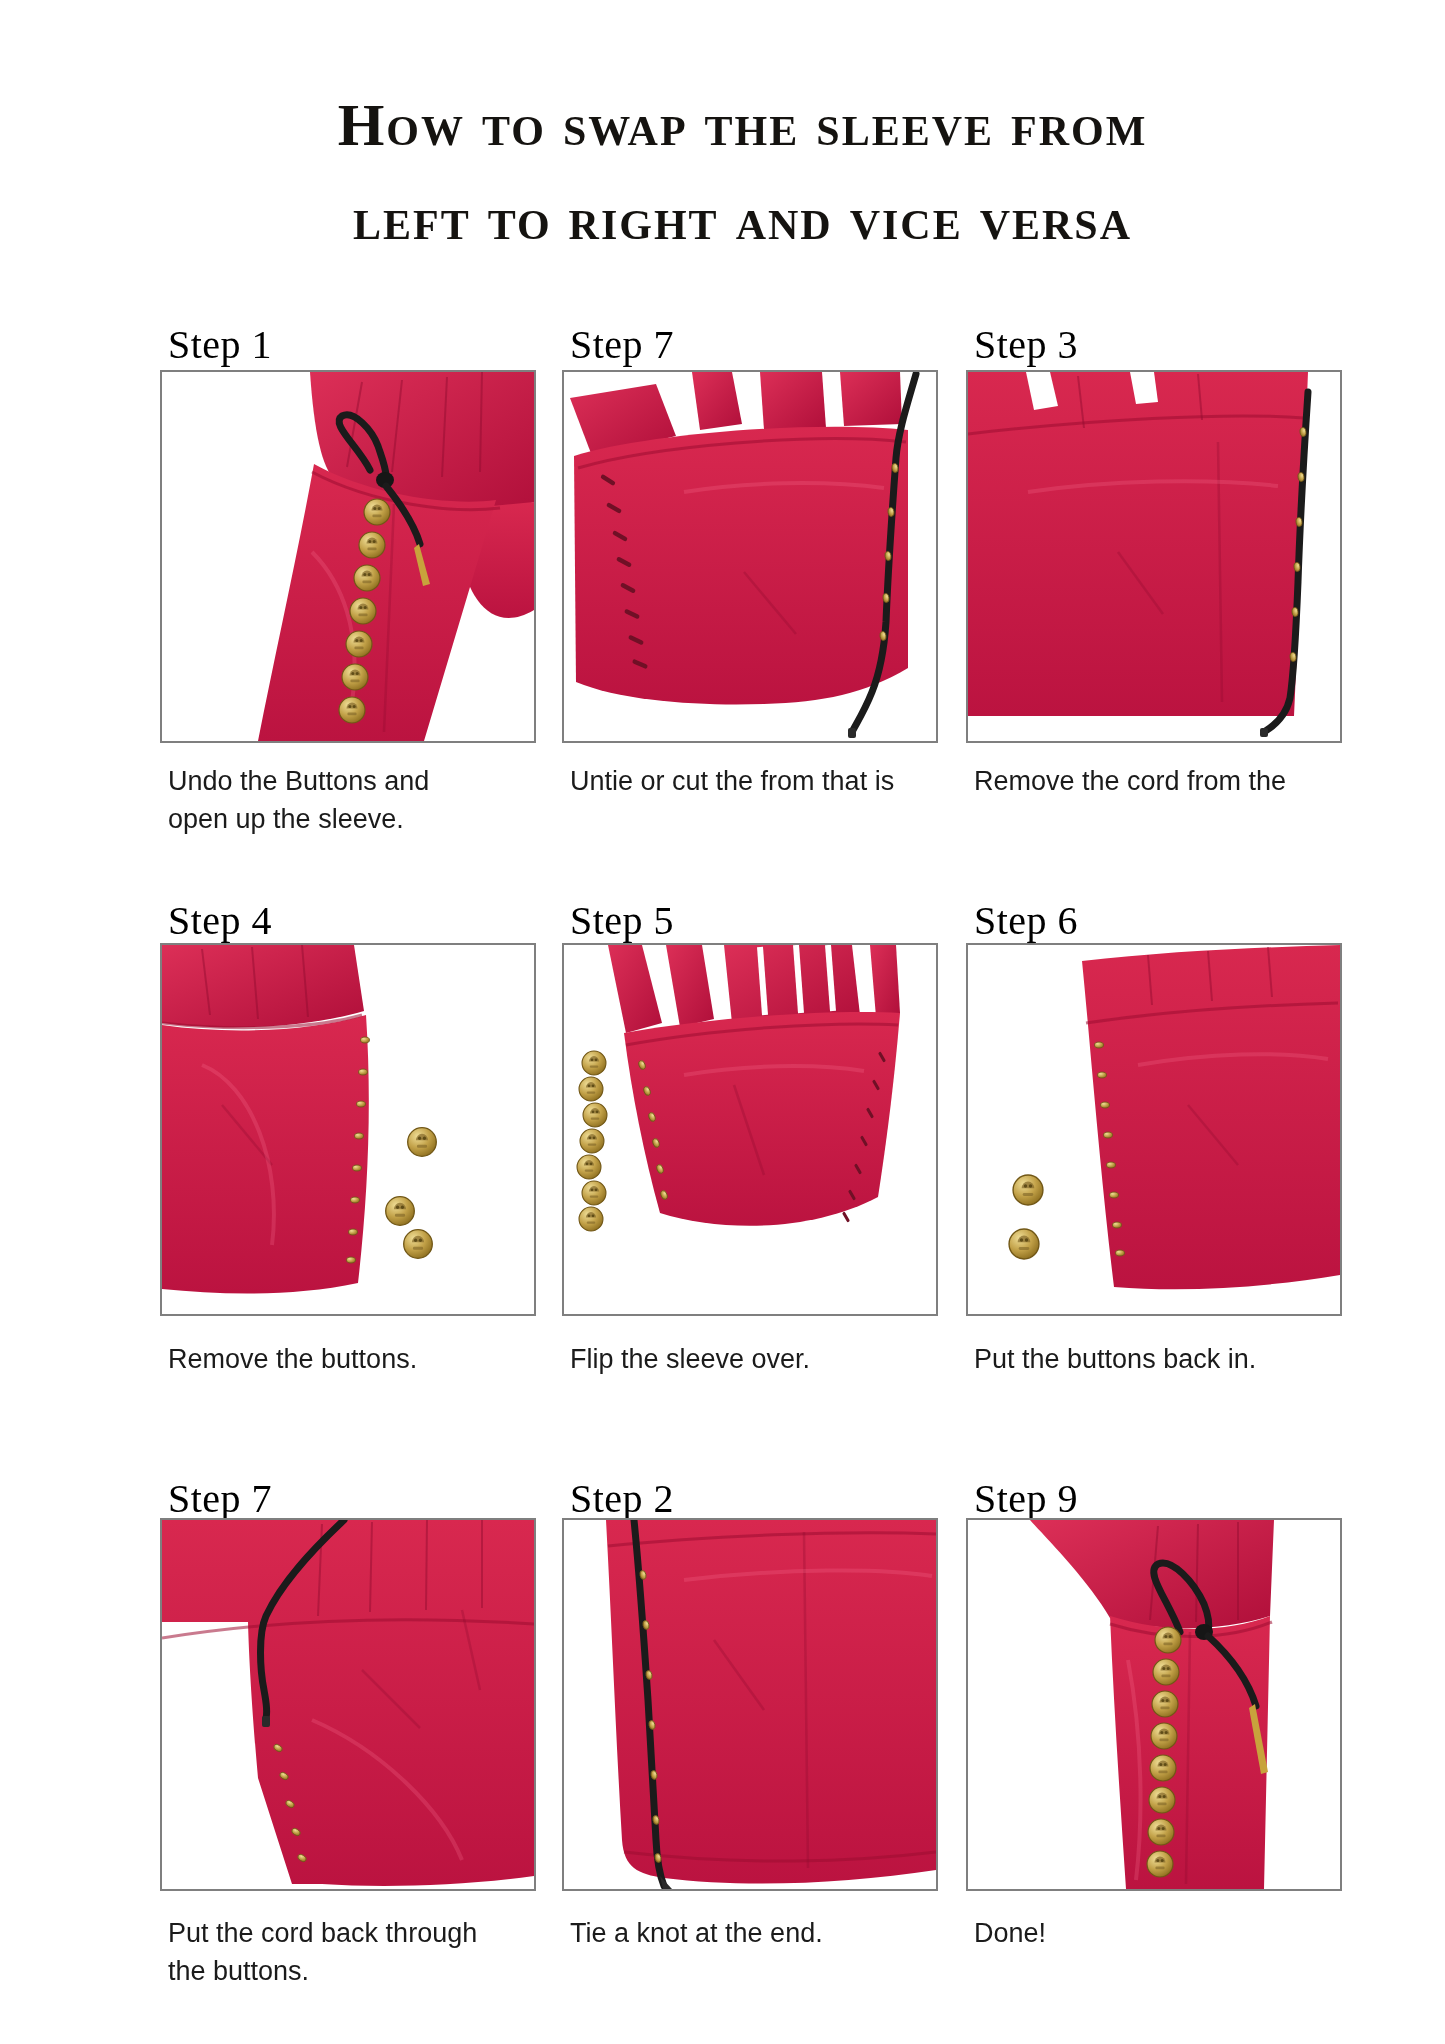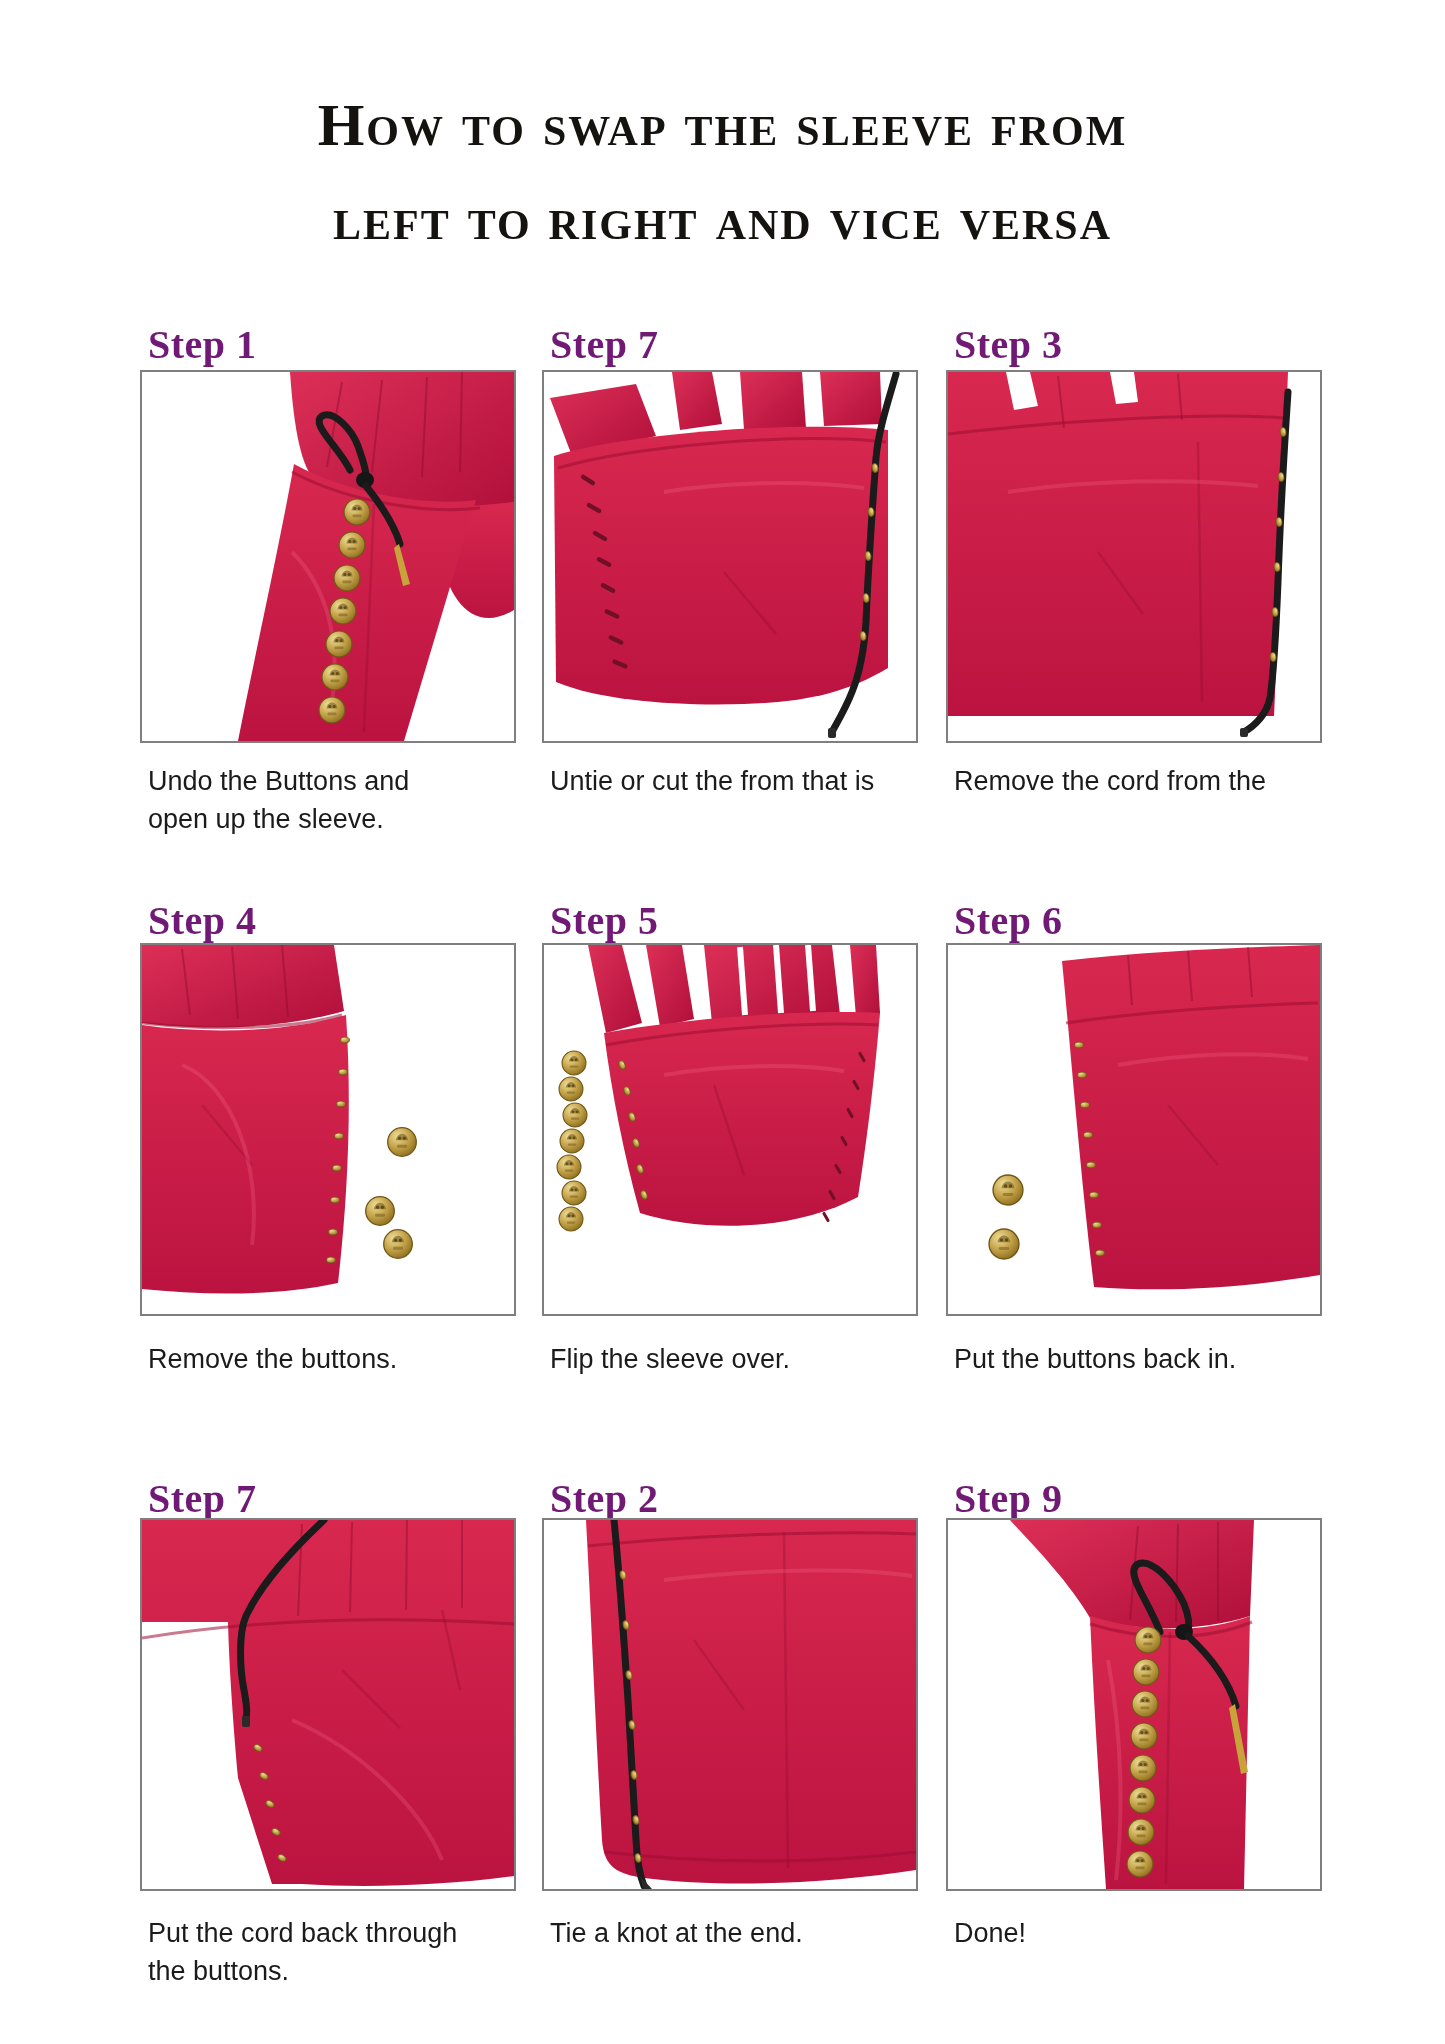--- a/index.html
+++ b/index.html
@@ -1,25 +1,25 @@
 <!DOCTYPE html>
 <html><head>
 <meta charset="utf-8">
 <style>
   html,body{margin:0;padding:0;}
   body{width:1445px;height:2044px;background:#ffffff;position:relative;
        font-family:"Liberation Sans",sans-serif;color:#161616;overflow:hidden;}
-  .sheet{position:absolute;inset:0;background:#ffffff;}
+  .sheet{position:absolute;inset:0;background:#ffffff;margin-left:20px;}
 
   .title-block{position:absolute;top:78px;left:0;width:1445px;text-align:center;}
   .title-line{font-family:"Liberation Serif",serif;font-weight:700;font-variant:small-caps;
               font-size:60px;line-height:94px;color:#151310;letter-spacing:2px;}
 
-  .step-label{position:absolute;font-family:"Liberation Serif",serif;font-weight:700;
-              font-size:40px;line-height:46px;color:#701a75;letter-spacing:0.5px;}
+  .step-label{position:absolute;font-family:"Liberation Serif",serif;font-weight:400;
+              font-size:40px;line-height:46px;color:#000000;letter-spacing:0.5px;}
   .photo-frame{position:absolute;width:372px;height:369px;border:2px solid #7f7f7f;
                background:#ffffff;box-sizing:content-box;}
   .photo-frame svg{display:block;}
   .caption{position:absolute;font-size:27px;line-height:38px;color:#1b1b1b;padding-top:6px;}
   .caption div{white-space:nowrap;}
 
   .c1{left:140px;} .c2{left:542px;} .c3{left:946px;}
   .lc1{left:148px;} .lc2{left:550px;} .lc3{left:954px;}
   .lr1{top:322px;} .lr2{top:898px;} .lr3{top:1476px;text-align:center;}
   .fr1{top:370px;} .fr2{top:943px;} .fr3{top:1518px;}

